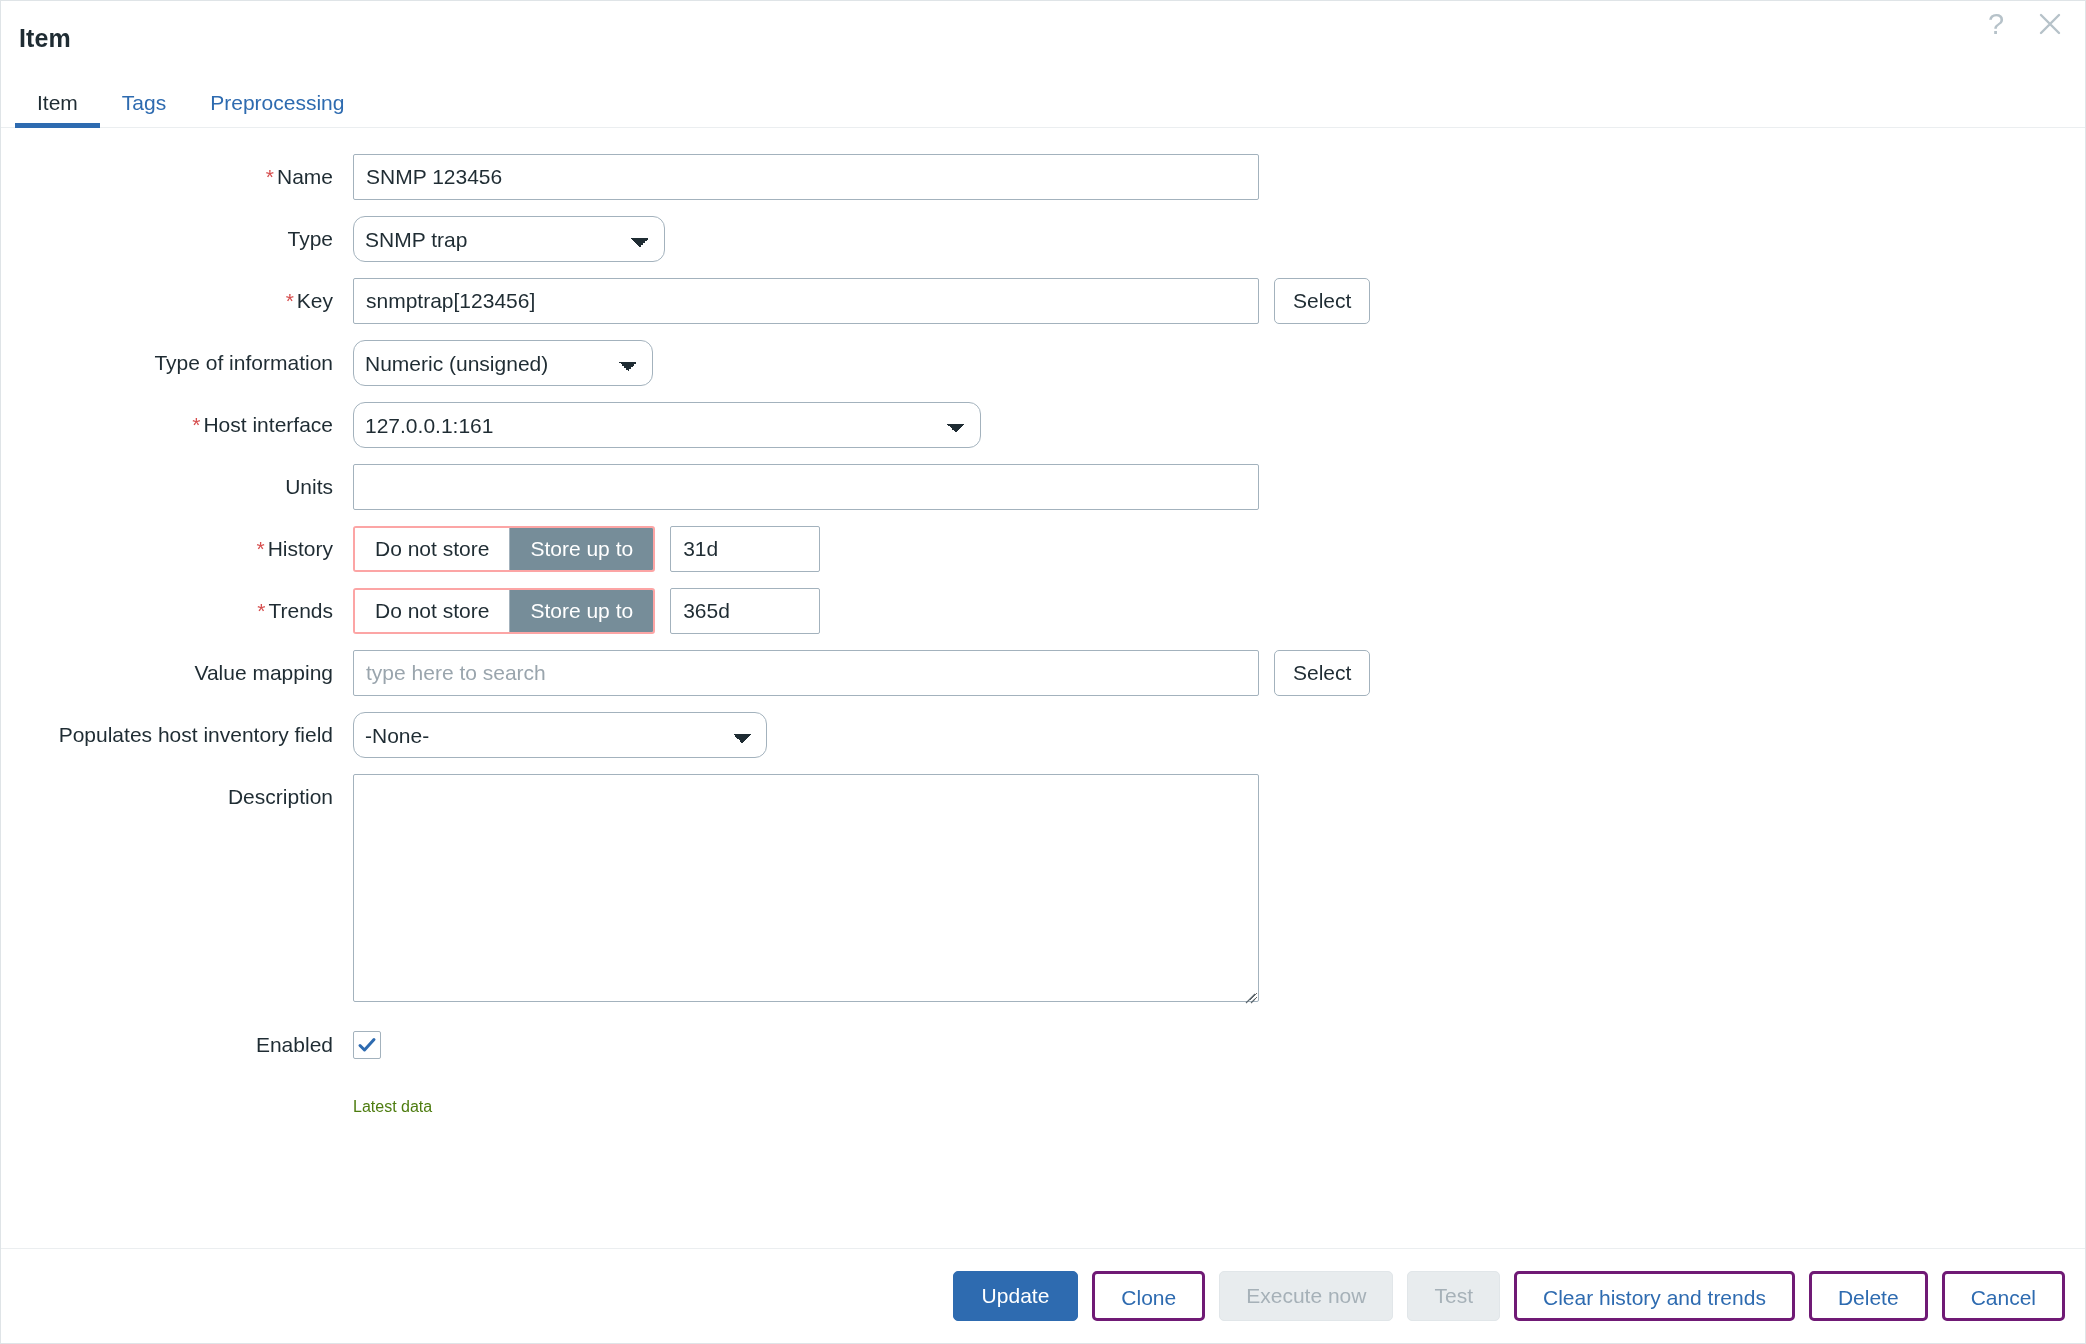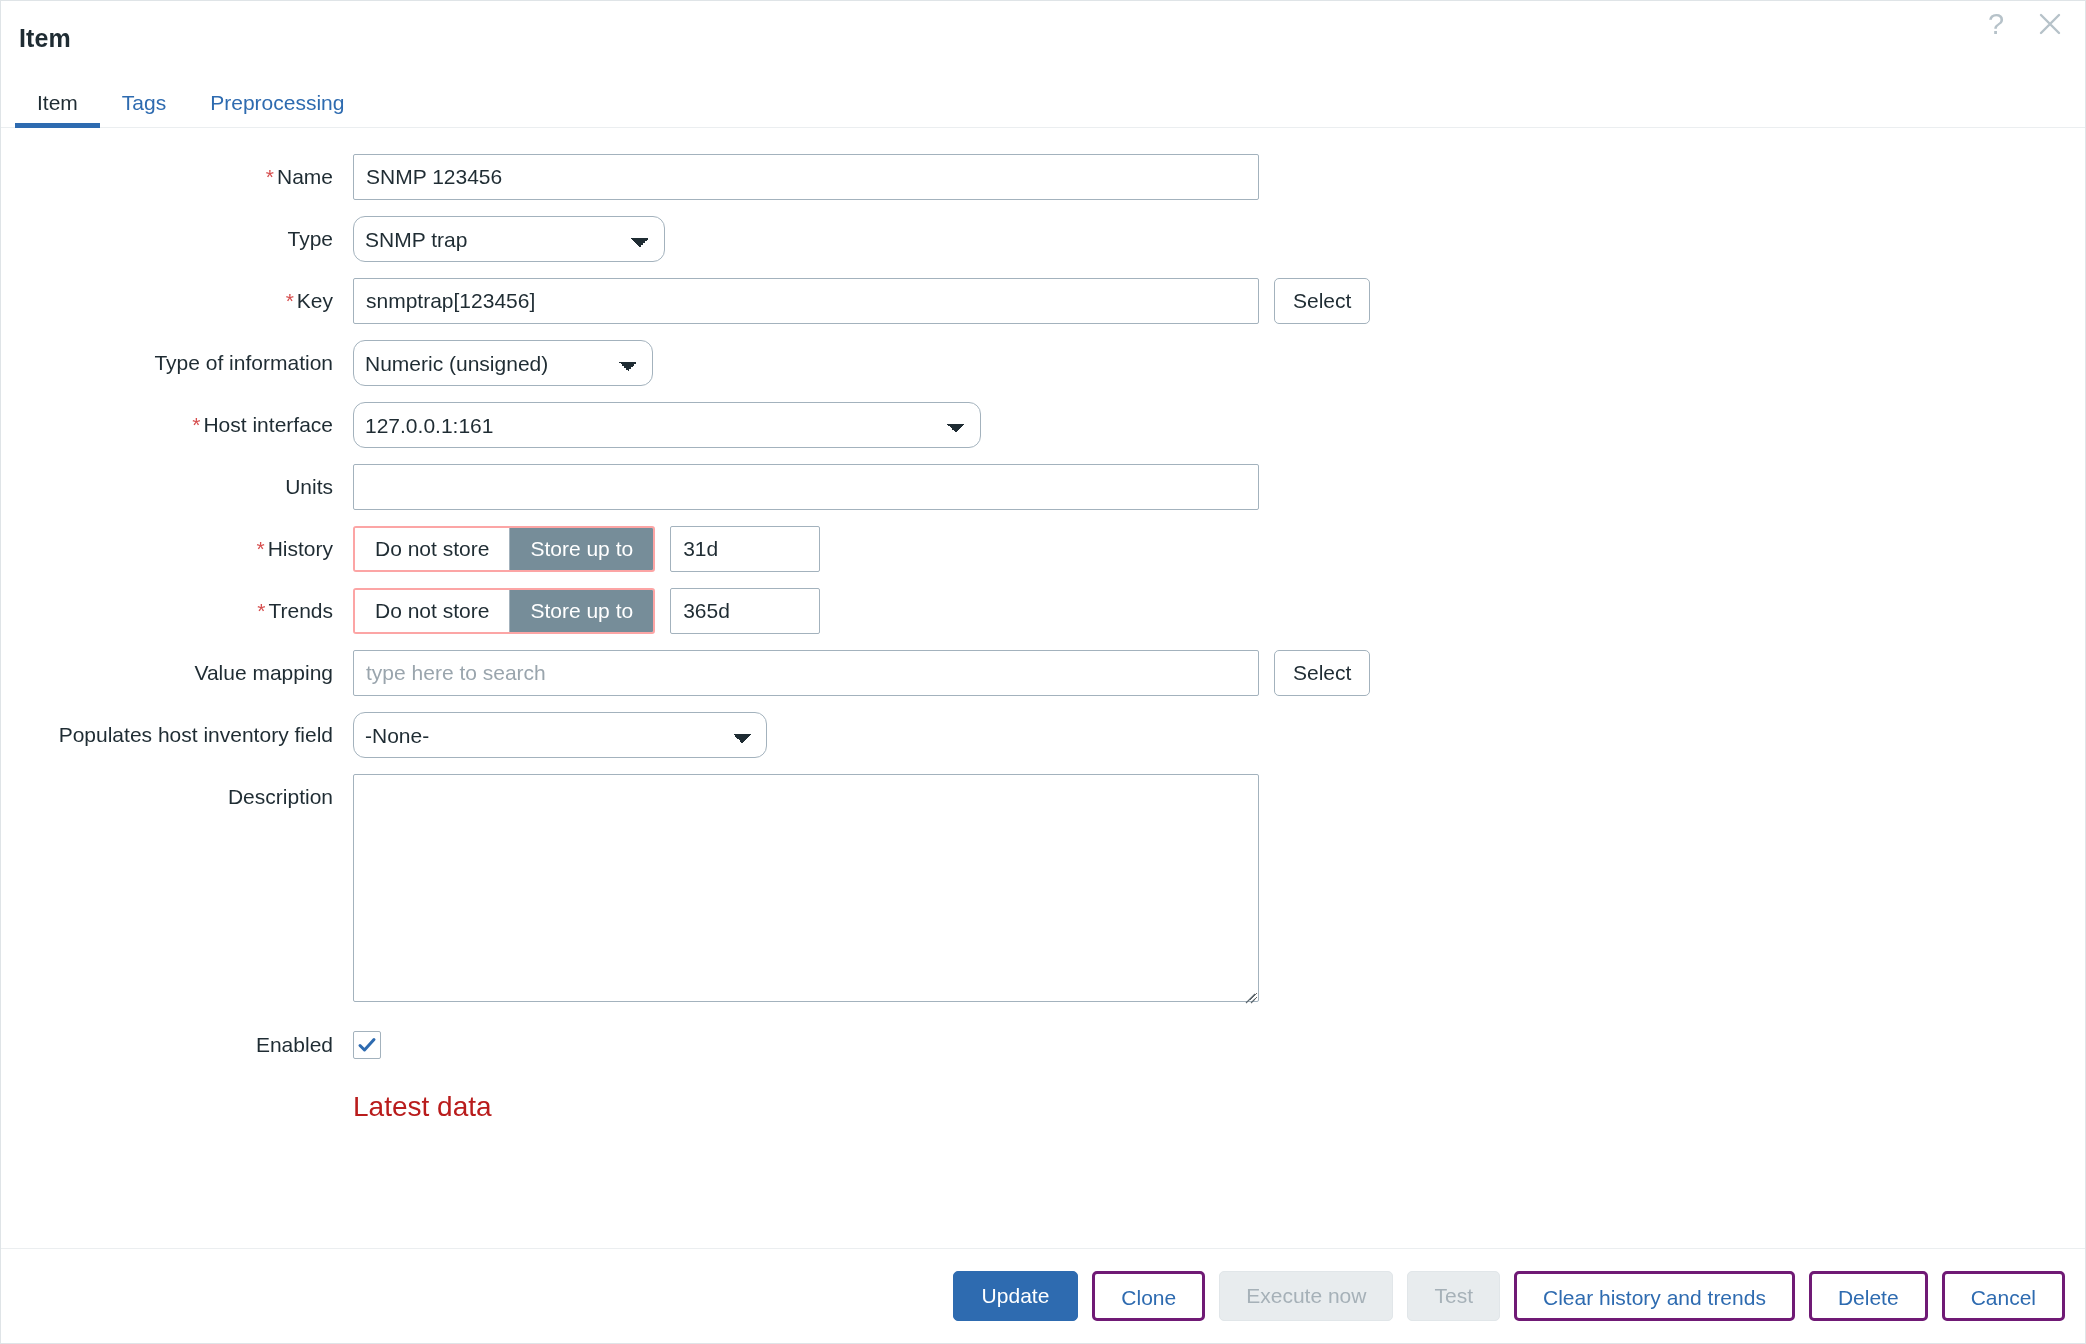--- a/index.html
+++ b/index.html
@@ -206,22 +206,22 @@
     background: #fff;
     display: inline-flex;
     align-items: center;
     justify-content: center;
     cursor: pointer;
     margin-top: 9px;
   }
   .cbx svg { display: block; }
 
   .link {
-    font-size: 28px;
-    color: #b91c1c;
+    font-size: 16px;
+    color: #4d7c0f;
     text-decoration: none;
     cursor: pointer;
     line-height: 46px;
   }
 
   .resize-grip {
     position: absolute;
     right: 3px; bottom: 2px;
     width: 16px; height: 16px;
     pointer-events: none;

